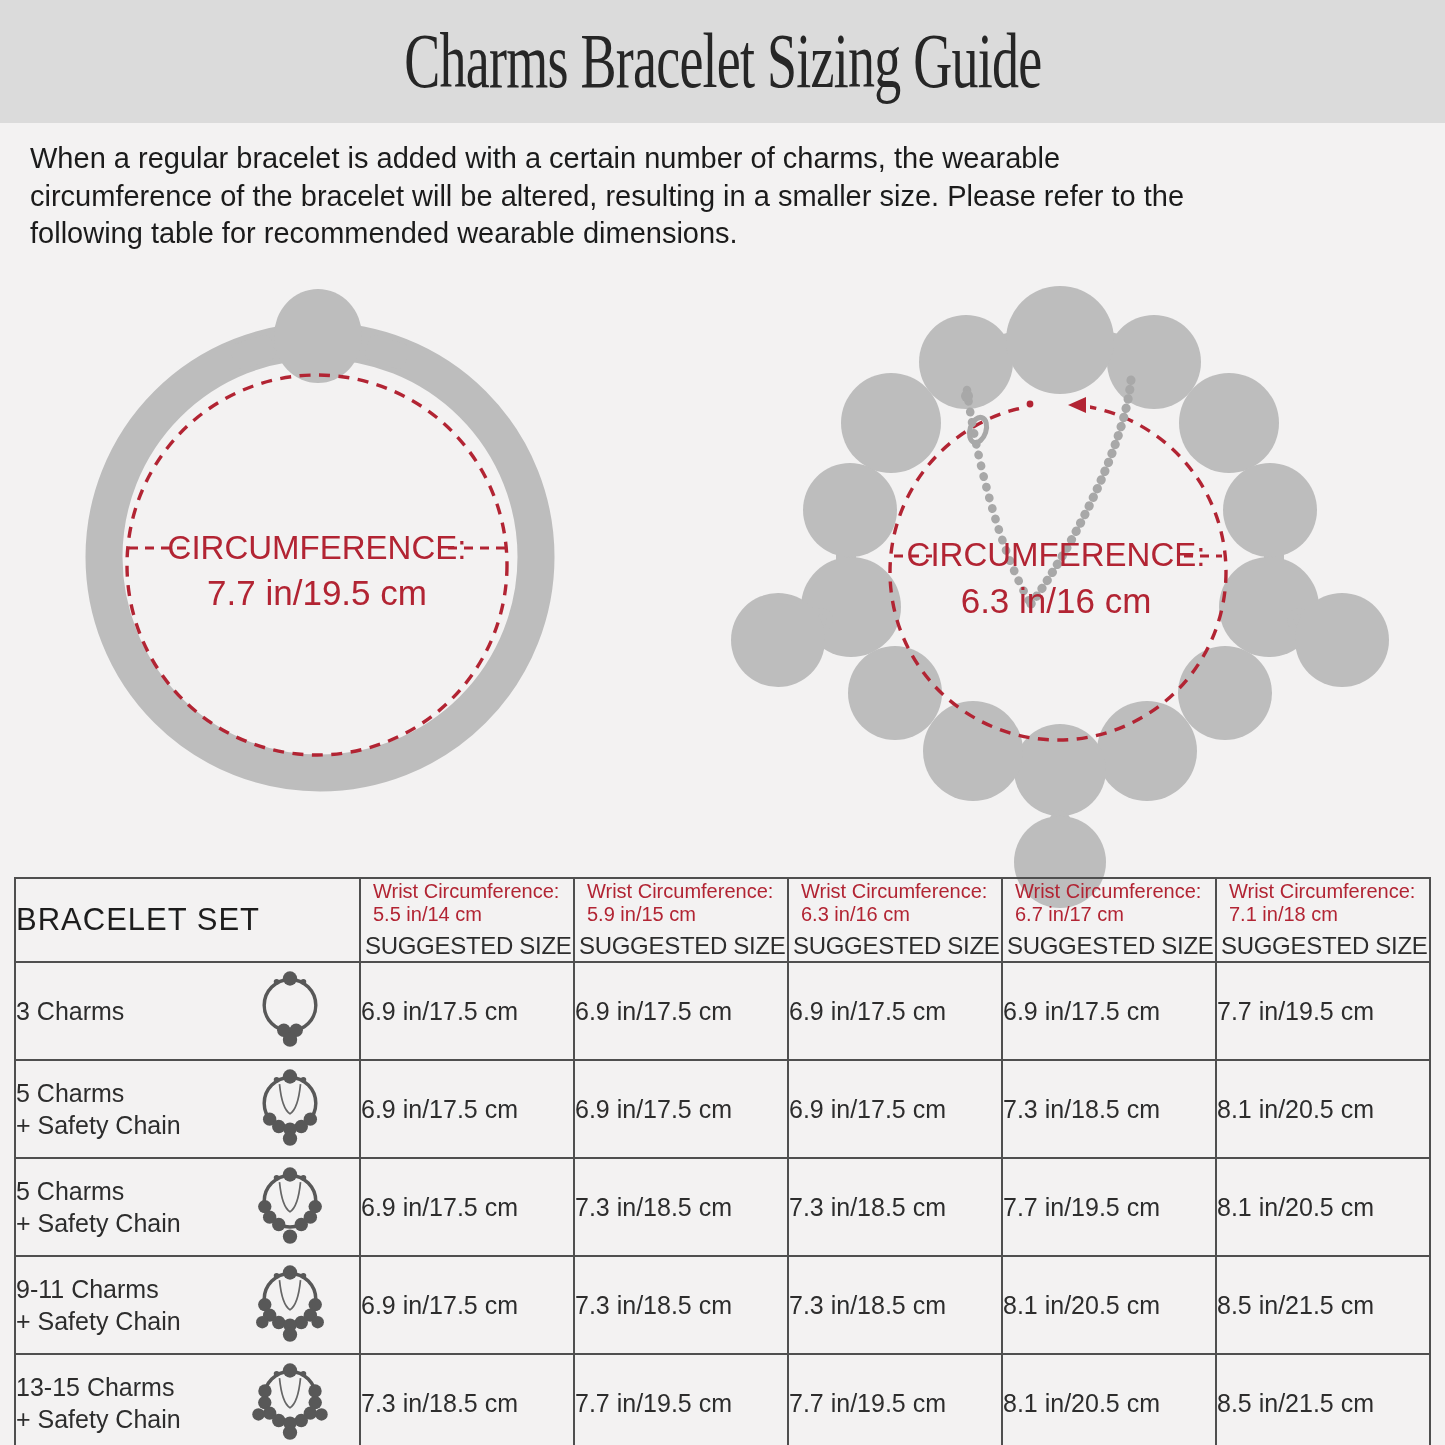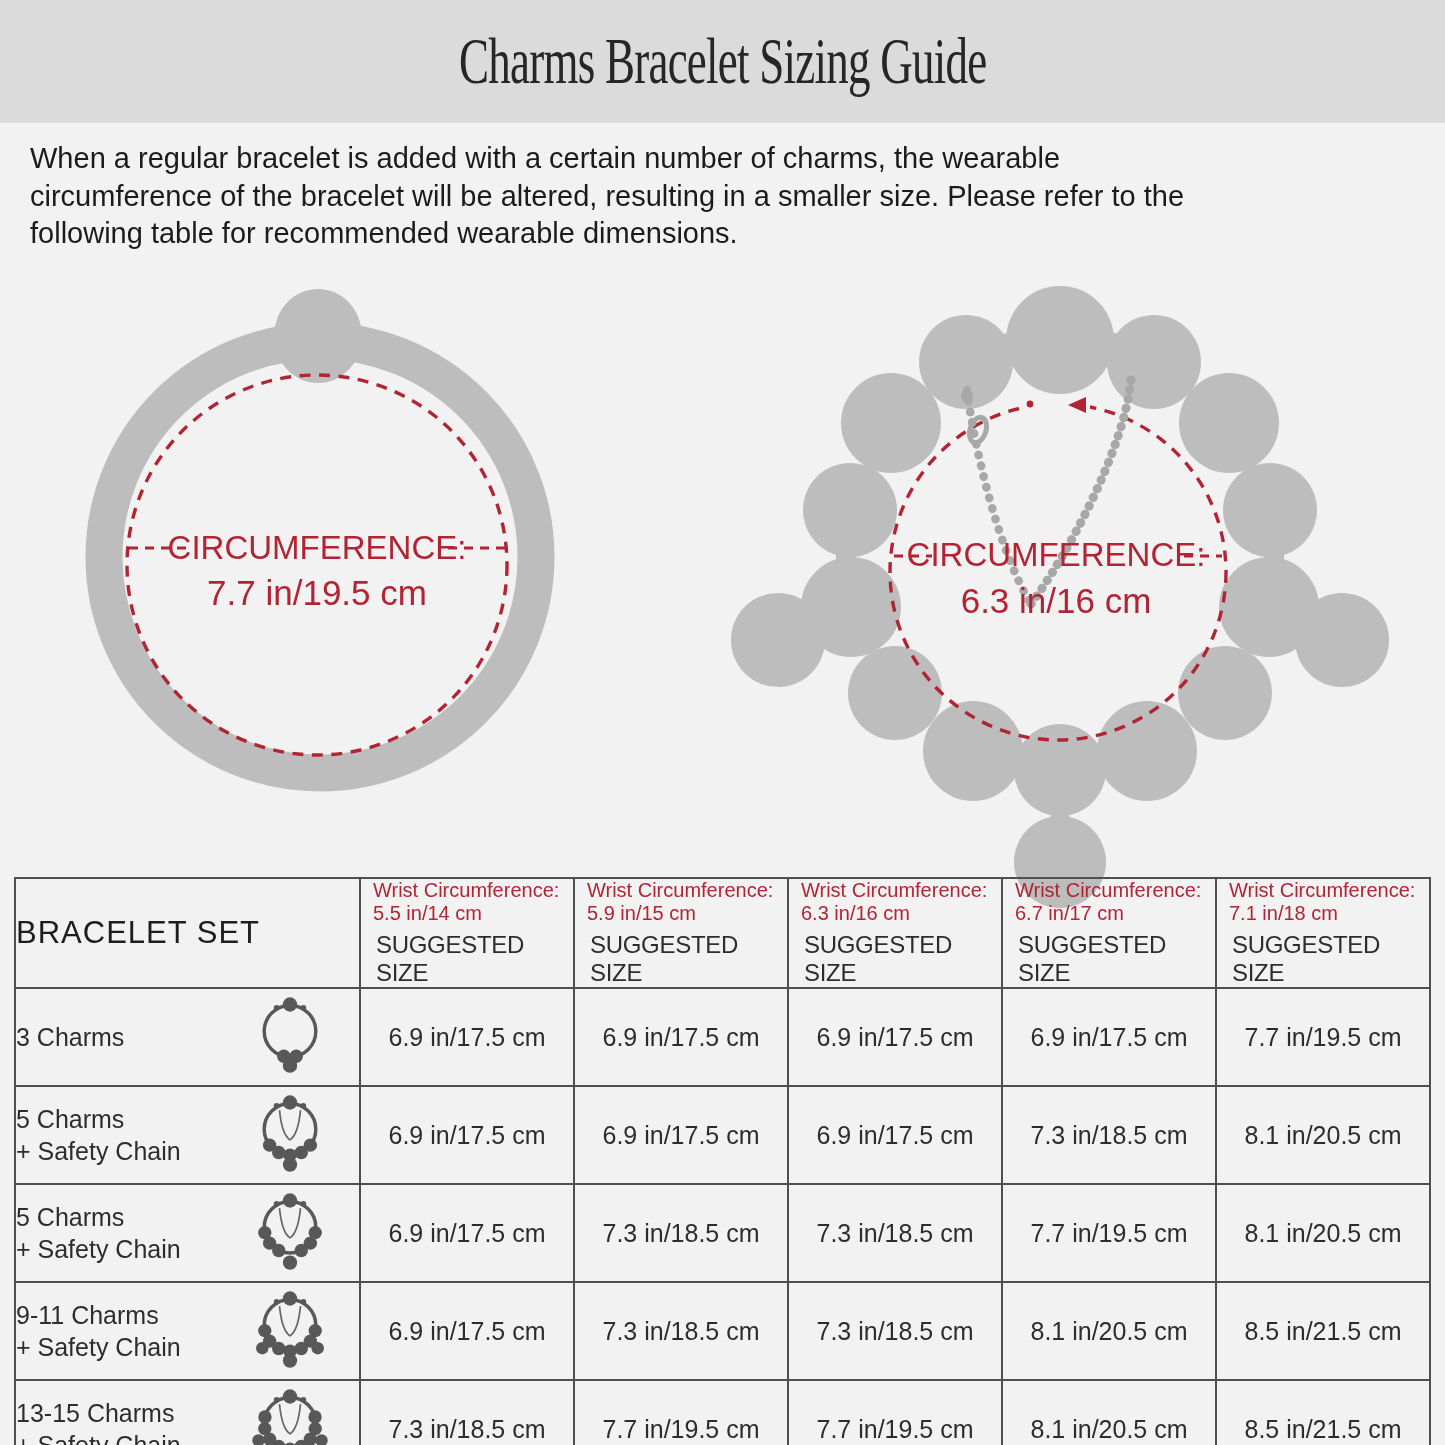--- a/index.html
+++ b/index.html
@@ -2,21 +2,21 @@
 <html style="--bg: #f3f2f2; --banner: #dbdbdb; --red: #b22433; --silhouette: #bdbdbd; --chain-gray: #a8a8a8; --icon-gray: #585858; --table-border: #4f4f4f;"><head>
 <meta charset="utf-8">
 <style>
   html,body{margin:0;padding:0;}
   body{width:1445px;height:1445px;background:#f3f2f2;font-family:"Liberation Sans",sans-serif;}
   .page{position:relative;width:1445px;height:1445px;overflow:hidden;background:var(--bg,#f3f2f2);}
 
   
   .banner{position:absolute;left:0;top:0;width:1445px;height:123px;background:var(--banner,#dbdbdb);
           display:flex;align-items:center;justify-content:center;}
-  .banner h1{margin:12px;font-family:"Liberation Serif",serif;font-weight:normal;font-size:60px;
+  .banner h1{margin:12px;font-family:"Liberation Serif",serif;font-weight:normal;font-size:72px;
              color:#262626;white-space:nowrap;}
   .banner h1 .squeeze{display:inline-block;transform:scaleX(.75) scaleY(1.08);letter-spacing:-1px;}
 
   
   .intro{position:absolute;left:30px;top:140px;width:1400px;font-size:29px;line-height:37.5px;
          color:#1b1b1b;}
 
   
   .diagram{position:absolute;}
   .diagram text{font-family:"Liberation Sans",sans-serif;fill:var(--red,#b22433);}
@@ -28,22 +28,22 @@
               width:1417px;}
   .size-table td,.size-table th{border:2px solid #4f4f4f;padding:0;vertical-align:middle;
               background:transparent;}
   .size-table th{font-weight:normal;text-align:left;margin-left:45px;}
   .col-set{width:345px;}
   .col-size{width:214px;}
   .hrow{height:84px;}
   .drow{height:92px;}
   .set-header{font-size:31px;color:#1d1d1d;text-align:center;letter-spacing:1px;}
   .wrist{color:var(--red,#b22433);font-size:20px;line-height:23px;padding:0 0 0 12px;}
-  .sugg{color:#2d2d2d;font-size:24px;margin-top:6px;padding-left:15px;letter-spacing:-0.3px;}
-  .val{font-size:25px;color:#2d2d2d;text-align:center;}
+  .sugg{color:#2d2d2d;font-size:24px;margin-top:6px;padding-left:4px;letter-spacing:-0.3px;}
+  .val{font-size:25px;color:#2d2d2d;}
   .set-cell{display:flex;align-items:center;}
   .set-label{font-size:25px;line-height:32px;color:#2d2d2d;}
   .set-label div:empty{display:none;}
   .set-icon{margin-left:auto;margin-right:26px;flex:0 0 auto;}
 
   .band{fill:none;stroke:#585858;stroke-width:3.6;}
   .bead{fill:#585858;}
   .chainpath{fill:none;stroke:#666;stroke-width:1.8;}
 </style>
 </head>

